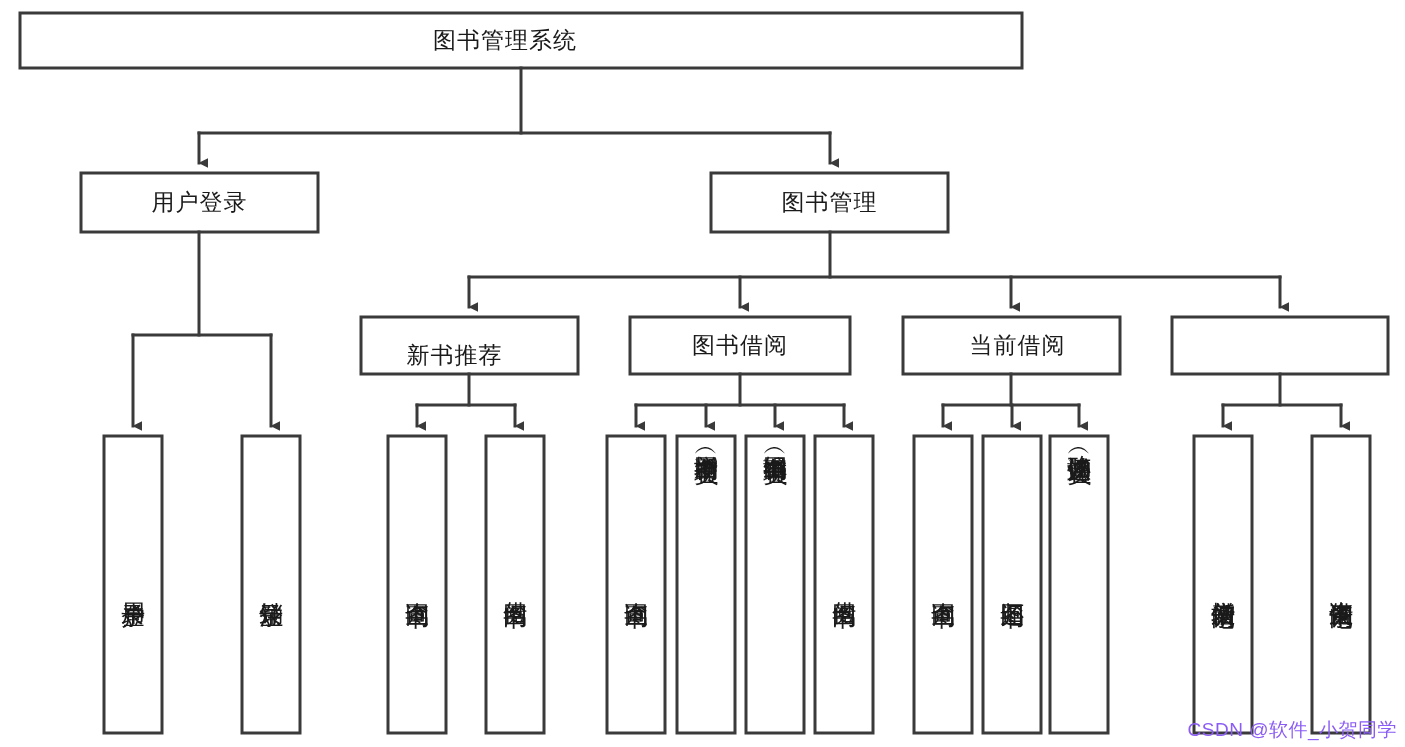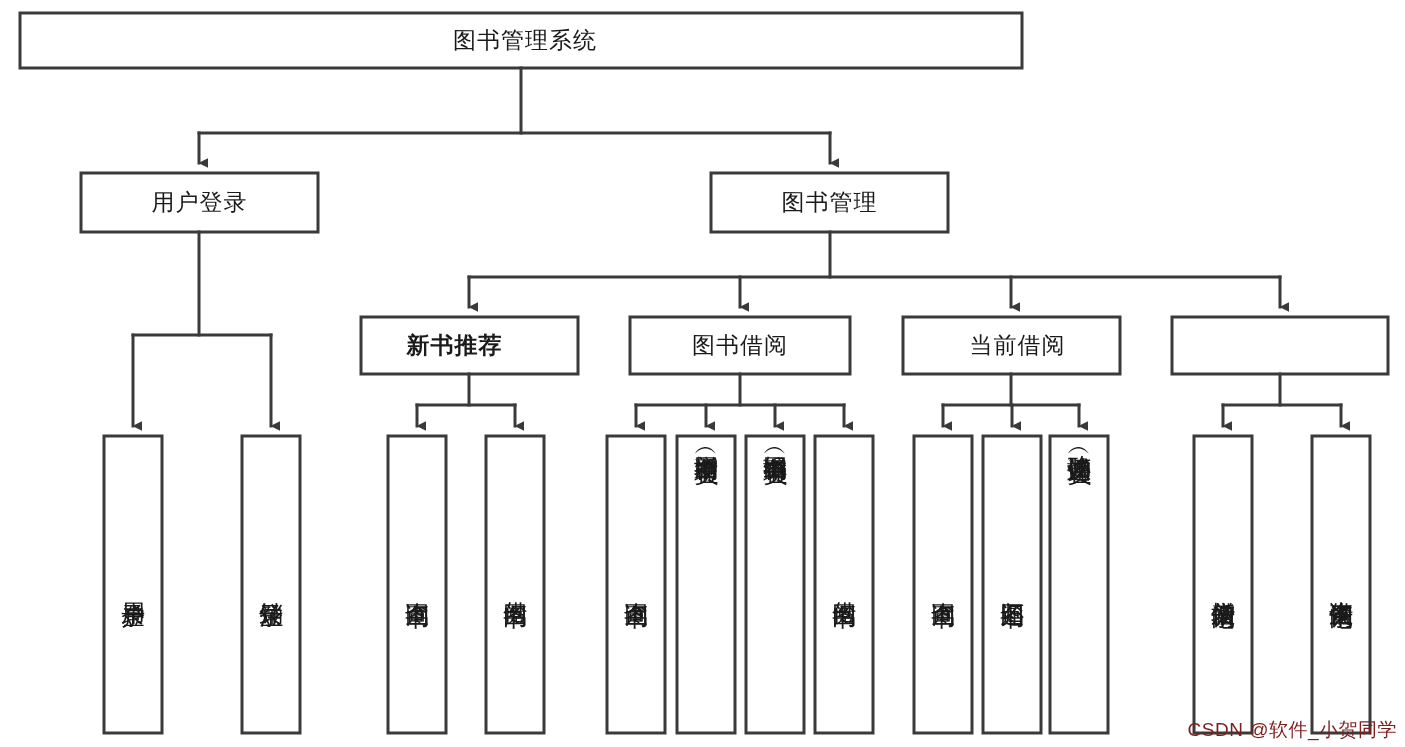--- a/index.html
+++ b/index.html
@@ -62,21 +62,21 @@
     justify-content: center;
     font-size: 23px;
     color: #1a1a1a;
     letter-spacing: 1px;
   }
   #watermark {
     position: absolute;
     right: 8px;
     bottom: 4px;
     font-size: 19px;
-    color: #7f1d1d;
+    color: #8b5cf6;
     letter-spacing: 0.5px;
     user-select: none;
     white-space: nowrap;
   }
 </style>
 </head>
 <body>
 
 <div id="diagram-root">
 
@@ -149,32 +149,32 @@
     <path class="connector" marker-end="url(#arrowhead)" d="M943,405 L943,426"></path>
     <path class="connector" marker-end="url(#arrowhead)" d="M1012,405 L1012,426"></path>
     <path class="connector" marker-end="url(#arrowhead)" d="M1079,405 L1079,426"></path>
 
     <path class="connector" d="M1280,374 L1280,405"></path>
     <path class="connector" d="M1223,405 L1341,405"></path>
     <path class="connector" marker-end="url(#arrowhead)" d="M1223,405 L1223,426"></path>
     <path class="connector" marker-end="url(#arrowhead)" d="M1341,405 L1341,426"></path>
   </svg>
 
-  <div class="hlabel-box" style="left:24px; top:13px; width:1002px; height:55px;">
+  <div class="hlabel-box" style="left:4px; top:13px; width:1002px; height:55px;">
     <span>图书管理系统</span>
   </div>
 
   <div class="hlabel-box" style="left:81px; top:173px; width:237px; height:59px;">
     <span>用户登录</span>
   </div>
   <div class="hlabel-box" style="left:711px; top:173px; width:237px; height:59px;">
     <span>图书管理</span>
   </div>
 
-  <div class="hlabel-box" style="left:361px; top:317px; width:187px; height:57px;font-weight:bold;">
+  <div class="hlabel-box" style="left:361px; top:327px; width:187px; height:57px;">
     <span>新书推荐</span>
   </div>
   <div class="hlabel-box" style="left:630px; top:317px; width:220px; height:57px;border-radius:18px;">
     <span>图书借阅</span>
   </div>
   <div class="hlabel-box" style="left:903px; top:317px; width:217px; height:57px;padding-left:12px;">
     <span>当前借阅</span>
   </div>
 
   <div class="leaf-box" style="left:104px; top:436px; width:58px; height:297px;">

